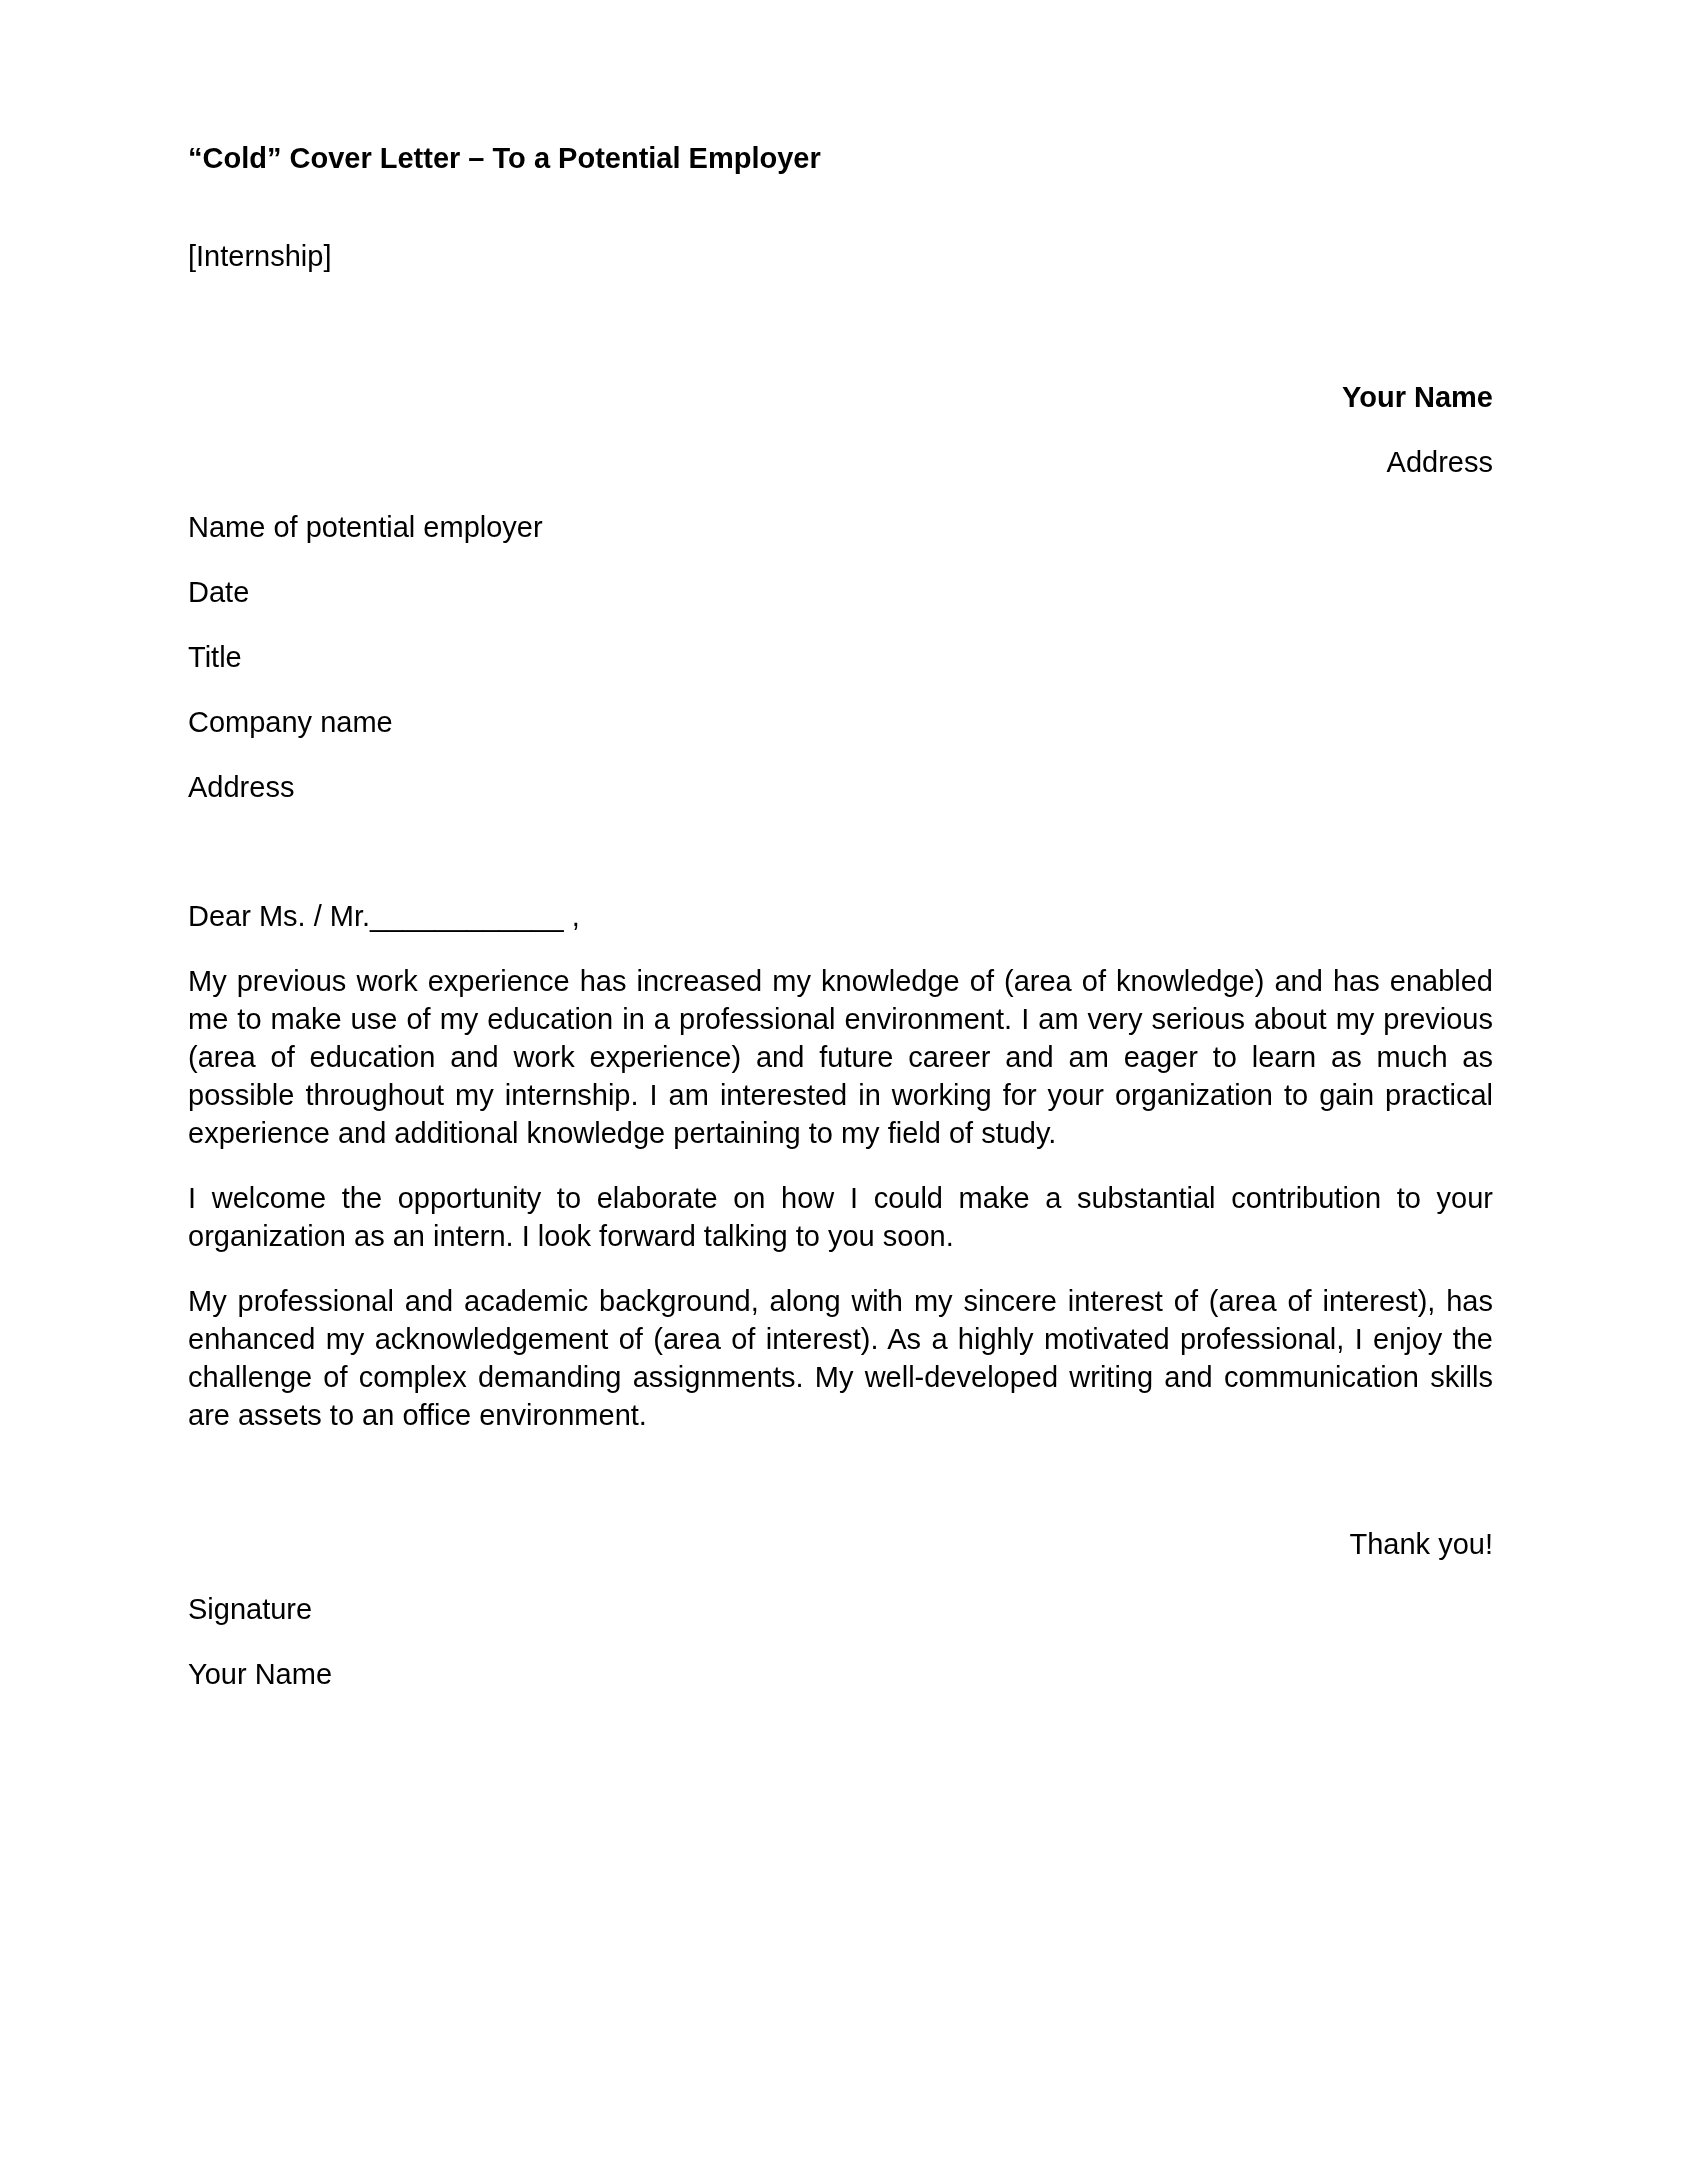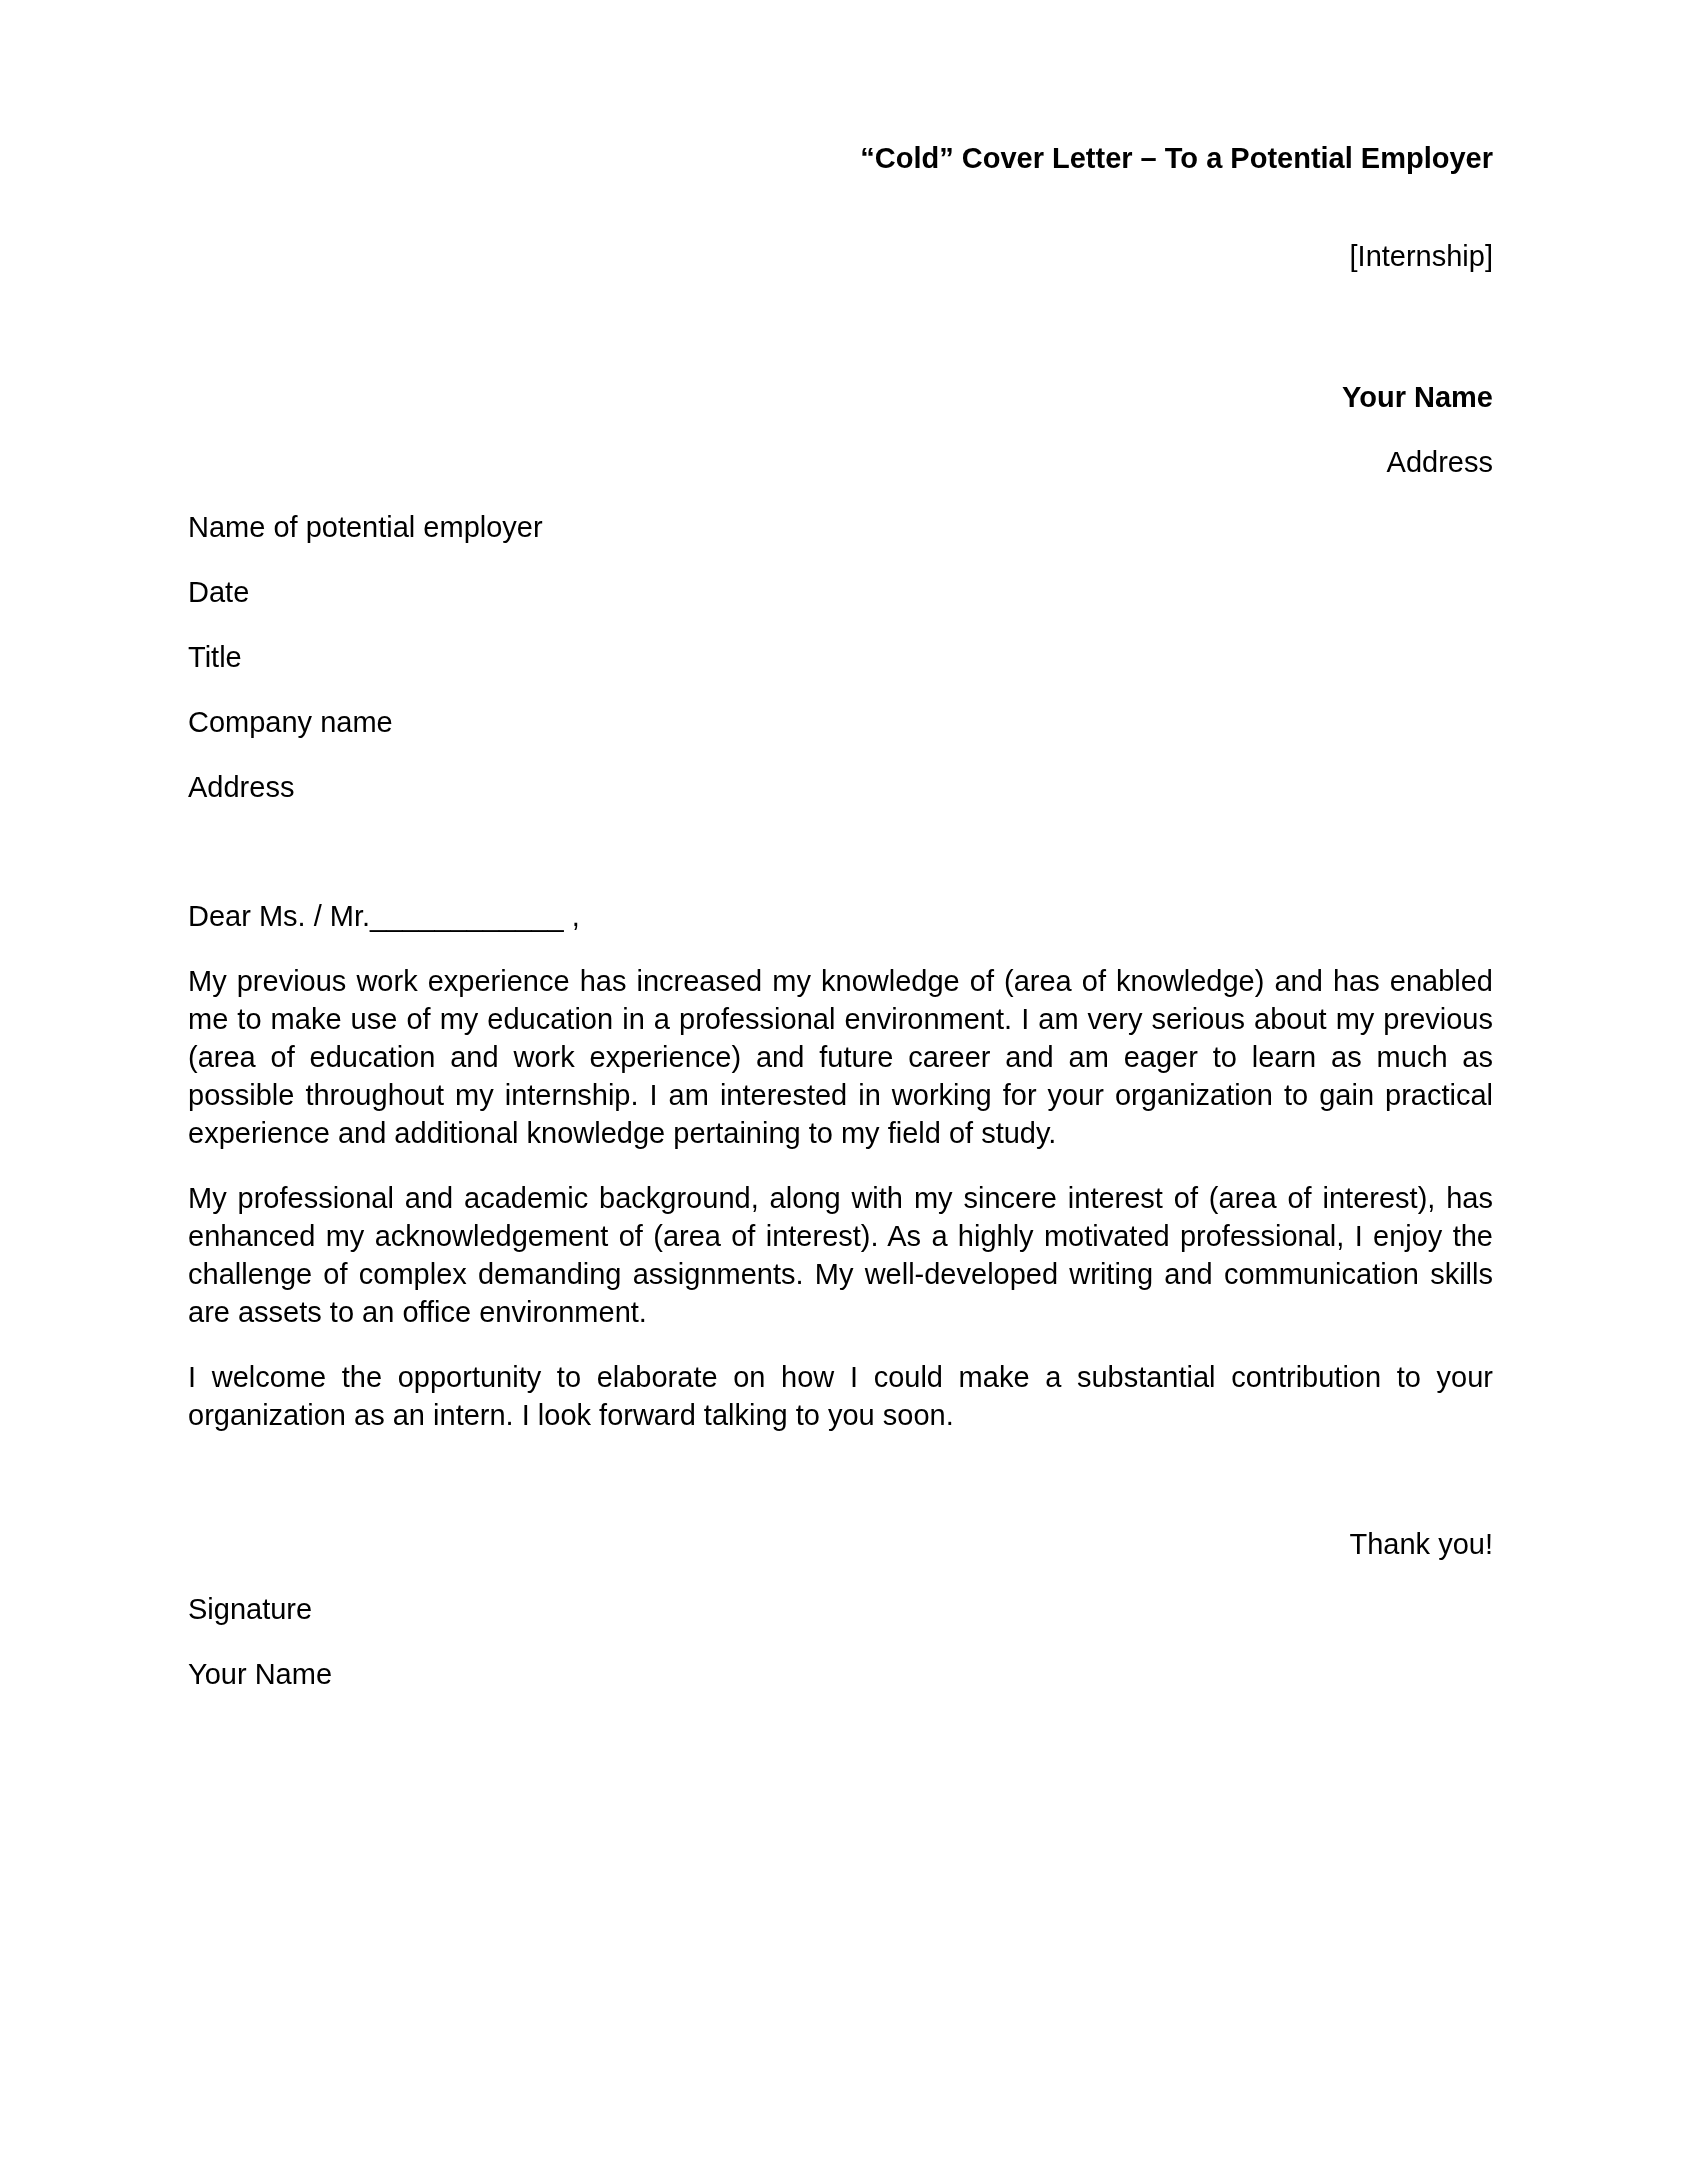--- a/index.html
+++ b/index.html
@@ -18,21 +18,21 @@
     box-sizing: border-box;
     width: 1683px;
     height: 2178px;
     padding: 139px 190px 0 188px;
     background: #ffffff;
   }
   .page * {
     font-size: 29px;
     line-height: 38px;
   }
-  .doc-header { text-align: right; }
+  .doc-header { text-align: left; }
   .doc-title { font-weight: bold; }
   .doc-subtitle { font-weight: normal; margin-top: 60px; }
 
   .sender-block {
     margin-top: 103px;
     text-align: right;
   }
   .sender-block p, .recipient-block p {
     margin: 0 0 27px 0;
   }
@@ -74,22 +74,22 @@
     <p>Name of potential employer</p>
     <p>Date</p>
     <p>Title</p>
     <p>Company name</p>
     <p>Address</p>
   </div>
 
   <div class="letter-body">
     <p class="salutation">Dear Ms. / Mr.____________ ,</p>
     <p class="body-paragraph">My previous work experience has increased my knowledge of (area of knowledge) and has enabled me to make use of my education in a professional environment. I am very serious about my previous (area of education and work experience) and future career and am eager to learn as much as possible throughout my internship. I am interested in working for your organization to gain practical experience and additional knowledge pertaining to my field of study.</p>
+    <p class="body-paragraph">I welcome the opportunity to elaborate on how I could make a substantial contribution to your organization as an intern. I look forward talking to you soon.</p>
     <p class="body-paragraph">My professional and academic background, along with my sincere interest of (area of interest), has enhanced my acknowledgement of (area of interest). As a highly motivated professional, I enjoy the challenge of complex demanding assignments. My well-developed writing and communication skills are assets to an office environment.</p>
-    <p class="body-paragraph">I welcome the opportunity to elaborate on how I could make a substantial contribution to your organization as an intern. I look forward talking to you soon.</p>
 
     <p class="closing-thanks">Thank you!</p>
     <p class="closing-signature">Signature</p>
     <p class="closing-name">Your Name</p>
   </div>
 
 </div>
 
 
 </body></html>

